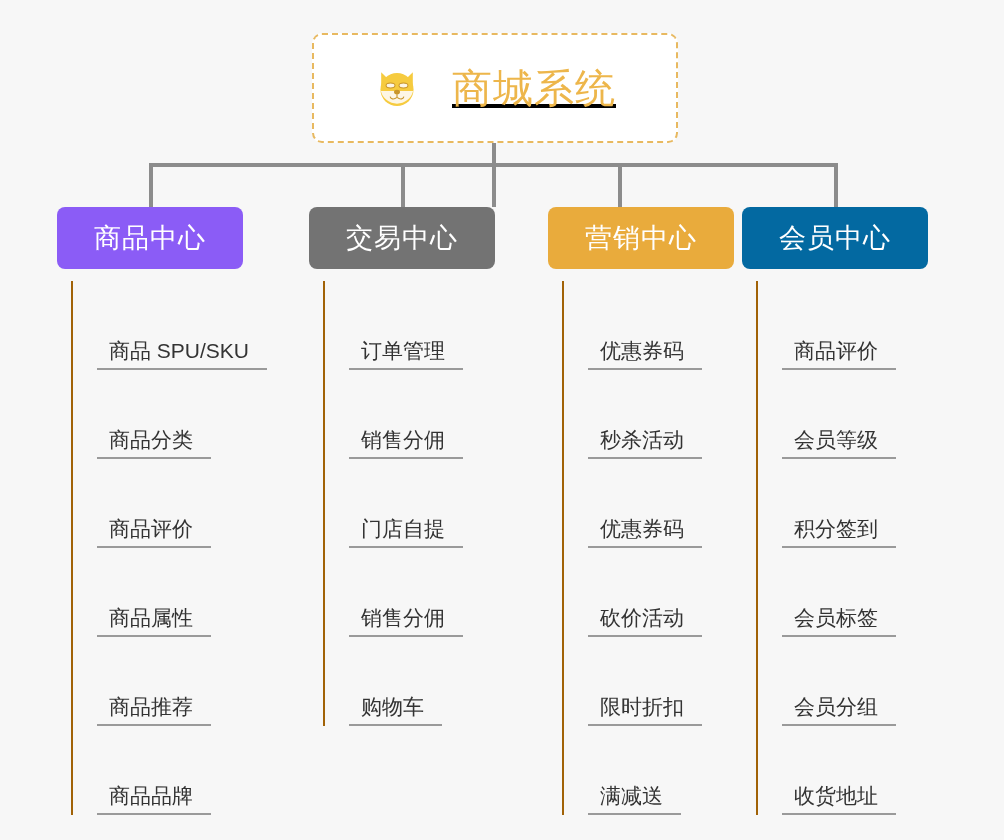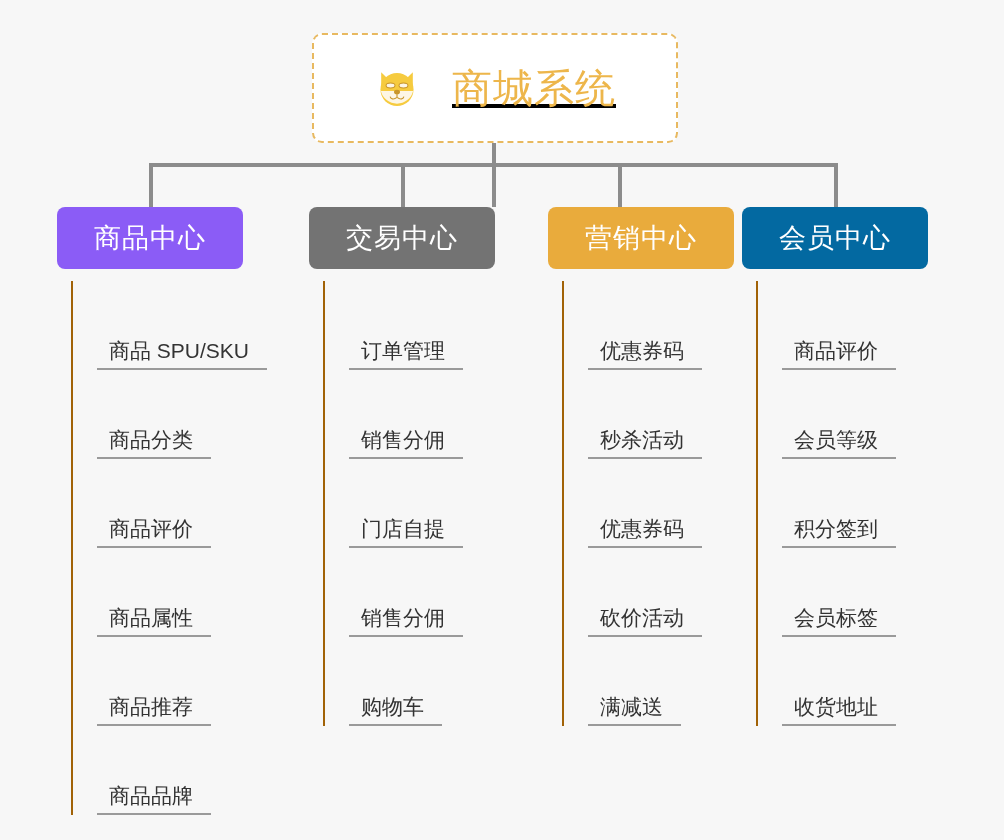--- a/index.html
+++ b/index.html
@@ -214,20 +214,23 @@
       <div class="leaf-item">
           <span class="leaf-label">秒杀活动</span>
         </div>
       <div class="leaf-item">
           <span class="leaf-label">优惠券码</span>
         </div>
       <div class="leaf-item">
           <span class="leaf-label">砍价活动</span>
         </div>
       <div class="leaf-item">
+          <span class="leaf-label">限时折扣</span>
+        </div>
+      <div class="leaf-item">
           <span class="leaf-label">满减送</span>
         </div>
     </div>
   </div>
 
   <div class="column col-3">
     <div class="cat-box cat-3">会员中心</div>
     <div class="leaf-list">
       <div class="leaf-item">
           <span class="leaf-label">商品评价</span>
@@ -235,18 +238,21 @@
       <div class="leaf-item">
           <span class="leaf-label">会员等级</span>
         </div>
       <div class="leaf-item">
           <span class="leaf-label">积分签到</span>
         </div>
       <div class="leaf-item">
           <span class="leaf-label">会员标签</span>
         </div>
       <div class="leaf-item">
+          <span class="leaf-label">会员分组</span>
+        </div>
+      <div class="leaf-item">
           <span class="leaf-label">收货地址</span>
         </div>
     </div>
   </div>
 
 </div>
 
 </body></html>

